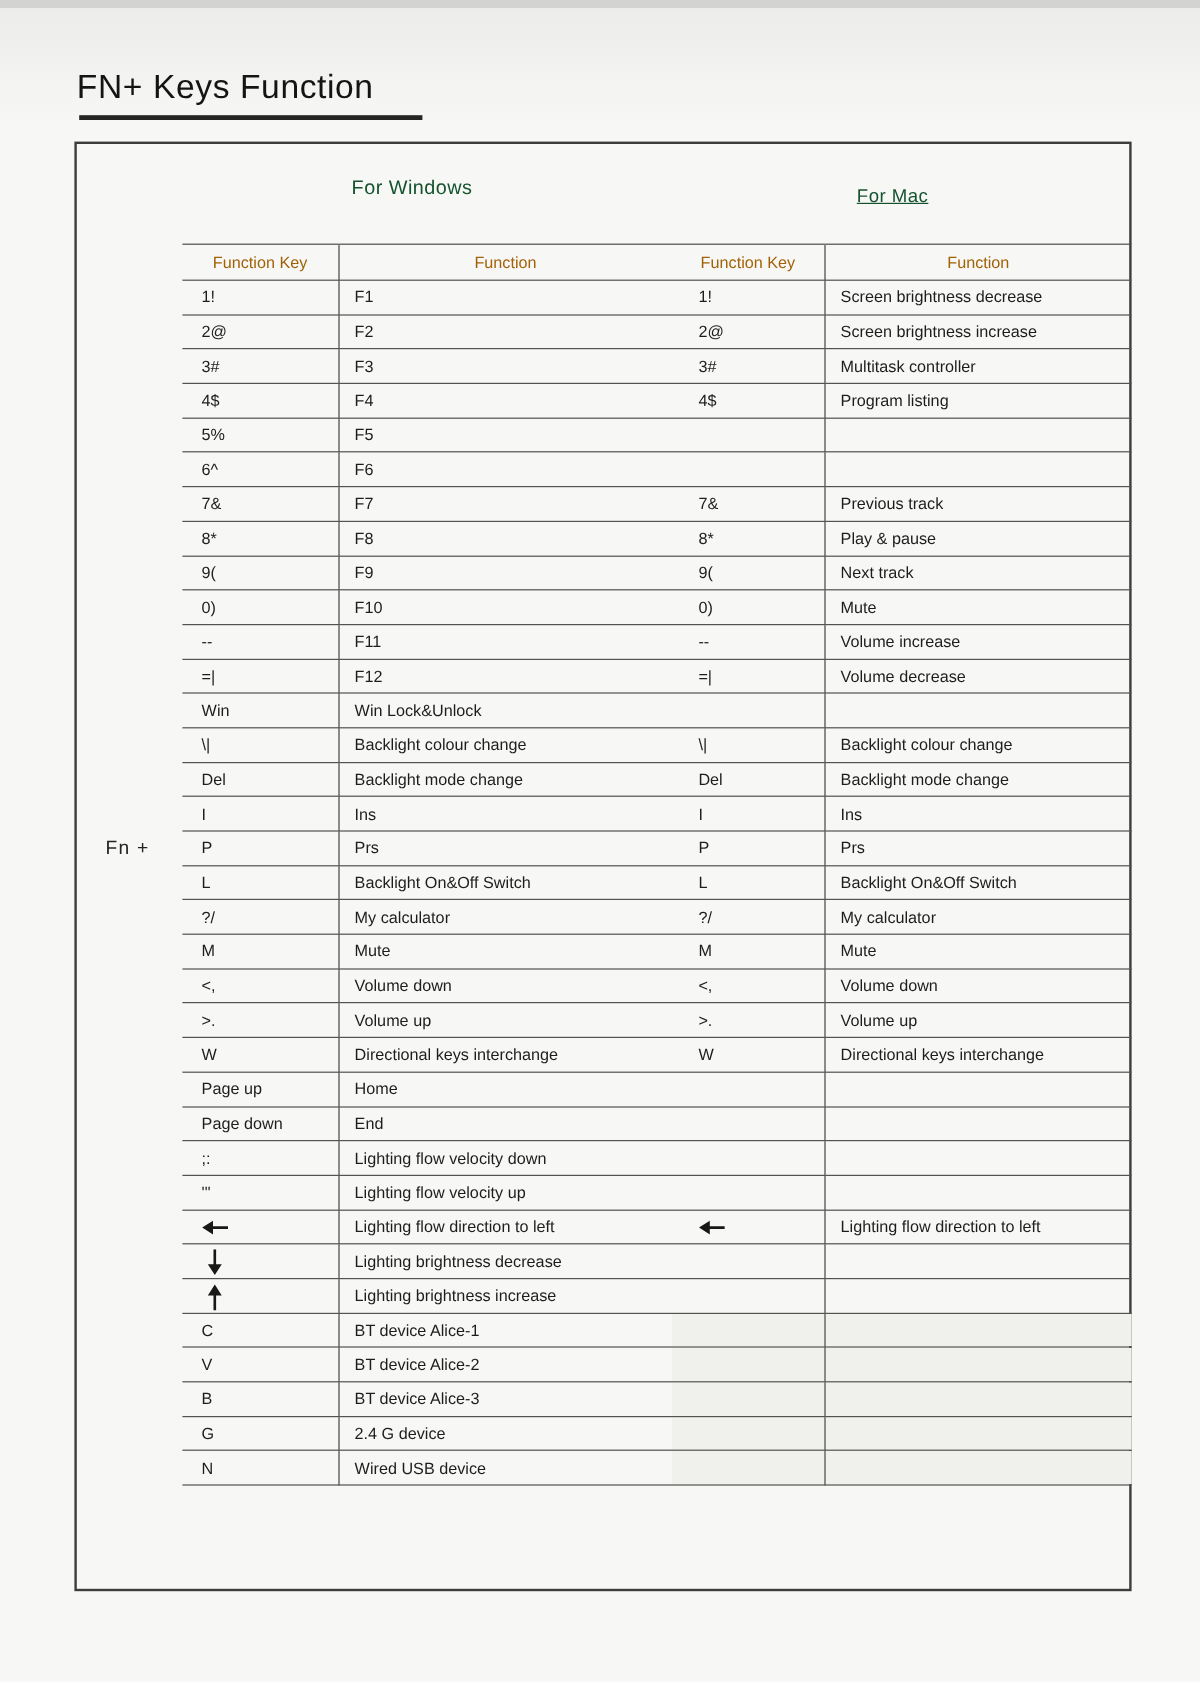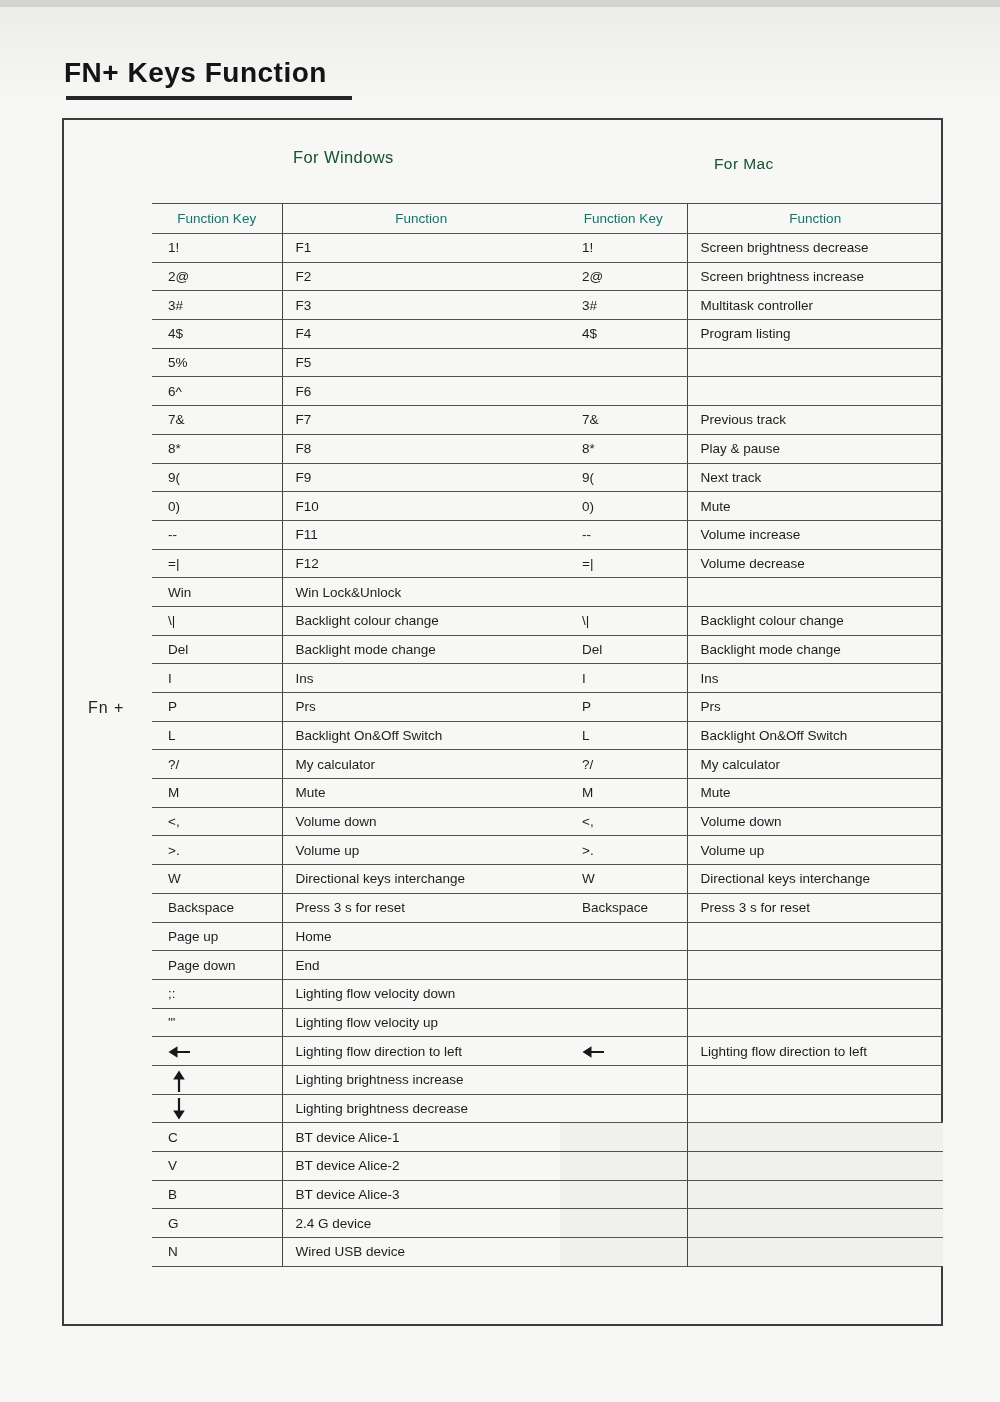--- a/index.html
+++ b/index.html
@@ -16,57 +16,57 @@
     position:absolute; left:0; top:0; width:1000px; height:7px;
     background:#d3d3d1;
   }
   .scan-wash {
     position:absolute; left:0; top:7px; width:1000px; height:120px;
     background:linear-gradient(180deg, #ececea 0%, rgba(247,247,245,0) 80%);
     pointer-events:none;
   }
   .page-title {
     position:absolute; left:64px; top:57px;
-    font-size:28px; font-weight:bold; letter-spacing:0.5px;
+    font-size:28px; font-weight:normal; letter-spacing:0.5px;
     color:#141414;
   }
   .title-underline {
     position:absolute; left:66px; top:96px;
     width:286px; height:4px; background:#252525;
   }
   .outer-box {
     position:absolute; left:62px; top:118px;
     width:881px; height:1208px;
     border:2px solid #3c3c3c;
     background:transparent;
   }
   .group-header { position:absolute; color:#14532d; white-space:nowrap; }
   .group-header.windows { left:293px; top:148px; font-size:16.5px; letter-spacing:0.4px; }
-  .group-header.mac     { left:714px; top:155px; font-size:15.5px; letter-spacing:0.4px; }
+  .group-header.mac     { left:714px; top:155px; font-size:15.5px; letter-spacing:0.4px;text-decoration:underline; }
   .fn-label {
     position:absolute; left:88px; top:699px;
     font-size:16px; color:#242424; letter-spacing:1px;
   }
   table.fn-table {
     position:absolute; left:152px; top:203px;
     width:791px;
     border-collapse:collapse; table-layout:fixed;
     border-top:1.5px solid #4d4d4d;
   }
   .fn-table th, .fn-table td {
     border-bottom:1.4px solid #525250;
     padding:0; margin:0;
     height:28.7px;
     font-size:13.5px;
     font-weight:normal;
     color:#1d1d1d;
     white-space:nowrap; overflow:hidden;
     vertical-align:middle;
   }
-  .fn-table tr.head th { height:30px; text-align:center; color:#0f766e; }
+  .fn-table tr.head th { height:30px; text-align:center; color:#a16207; }
   .fn-table th:nth-child(1), .fn-table td:nth-child(1),
   .fn-table th:nth-child(3), .fn-table td:nth-child(3) {
     border-right:1.5px solid #454545;
   }
   td.wk { padding-left:16px; }
   td.wf { padding-left:13px; }
   td.mk { padding-left:22px; }
   td.mf { padding-left:13px; }
   .faint-mark { color:#a3a39e; font-size:10px; letter-spacing:4px; }
   .shade { background:#f0f0ed; }
@@ -240,26 +240,20 @@
         <td class="mk">&gt;.</td>
         <td class="mf">Volume up</td>
       </tr>
       <tr>
         <td class="wk">W</td>
         <td class="wf">Directional keys interchange</td>
         <td class="mk">W</td>
         <td class="mf">Directional keys interchange</td>
       </tr>
       <tr>
-        <td class="wk">Backspace</td>
-        <td class="wf">Press 3 s for reset</td>
-        <td class="mk">Backspace</td>
-        <td class="mf">Press 3 s for reset</td>
-      </tr>
-      <tr>
         <td class="wk">Page up</td>
         <td class="wf">Home</td>
         <td class="mk"></td>
         <td class="mf"></td>
       </tr>
       <tr>
         <td class="wk">Page down</td>
         <td class="wf">End</td>
         <td class="mk"></td>
         <td class="mf"></td>
@@ -280,36 +274,36 @@
         <td class="wk"><span class="arrow left"><svg width="22" height="14" viewBox="0 0 22 14">
               <path d="M0 5.9 H12.5 V1.2 L21.5 7 L12.5 12.8 V8.1 H0 Z" fill="#181818"></path>
             </svg></span></td>
         <td class="wf">Lighting flow direction to left</td>
         <td class="mk"><span class="arrow left"><svg width="22" height="14" viewBox="0 0 22 14">
               <path d="M0 5.9 H12.5 V1.2 L21.5 7 L12.5 12.8 V8.1 H0 Z" fill="#181818"></path>
             </svg></span></td>
         <td class="mf">Lighting flow direction to left</td>
       </tr>
       <tr>
+        <td class="wk"><span class="arrow down"><svg width="22" height="14" viewBox="0 0 22 14">
+              <path d="M0 5.9 H12.5 V1.2 L21.5 7 L12.5 12.8 V8.1 H0 Z" fill="#181818"></path>
+            </svg></span></td>
+        <td class="wf">Lighting brightness decrease</td>
+        <td class="mk"></td>
+        <td class="mf"></td>
+      </tr>
+      <tr>
         <td class="wk"><span class="arrow up"><svg width="22" height="14" viewBox="0 0 22 14">
               <path d="M0 5.9 H12.5 V1.2 L21.5 7 L12.5 12.8 V8.1 H0 Z" fill="#181818"></path>
             </svg></span></td>
         <td class="wf">Lighting brightness increase</td>
         <td class="mk"></td>
         <td class="mf"></td>
       </tr>
       <tr>
-        <td class="wk"><span class="arrow down"><svg width="22" height="14" viewBox="0 0 22 14">
-              <path d="M0 5.9 H12.5 V1.2 L21.5 7 L12.5 12.8 V8.1 H0 Z" fill="#181818"></path>
-            </svg></span></td>
-        <td class="wf">Lighting brightness decrease</td>
-        <td class="mk"></td>
-        <td class="mf"></td>
-      </tr>
-      <tr>
         <td class="wk">C</td>
         <td class="wf">BT device Alice-1</td>
         <td class="mk shade"></td>
         <td class="mf shade"></td>
       </tr>
       <tr>
         <td class="wk">V</td>
         <td class="wf">BT device Alice-2</td>
         <td class="mk shade"></td>
         <td class="mf shade"></td>

